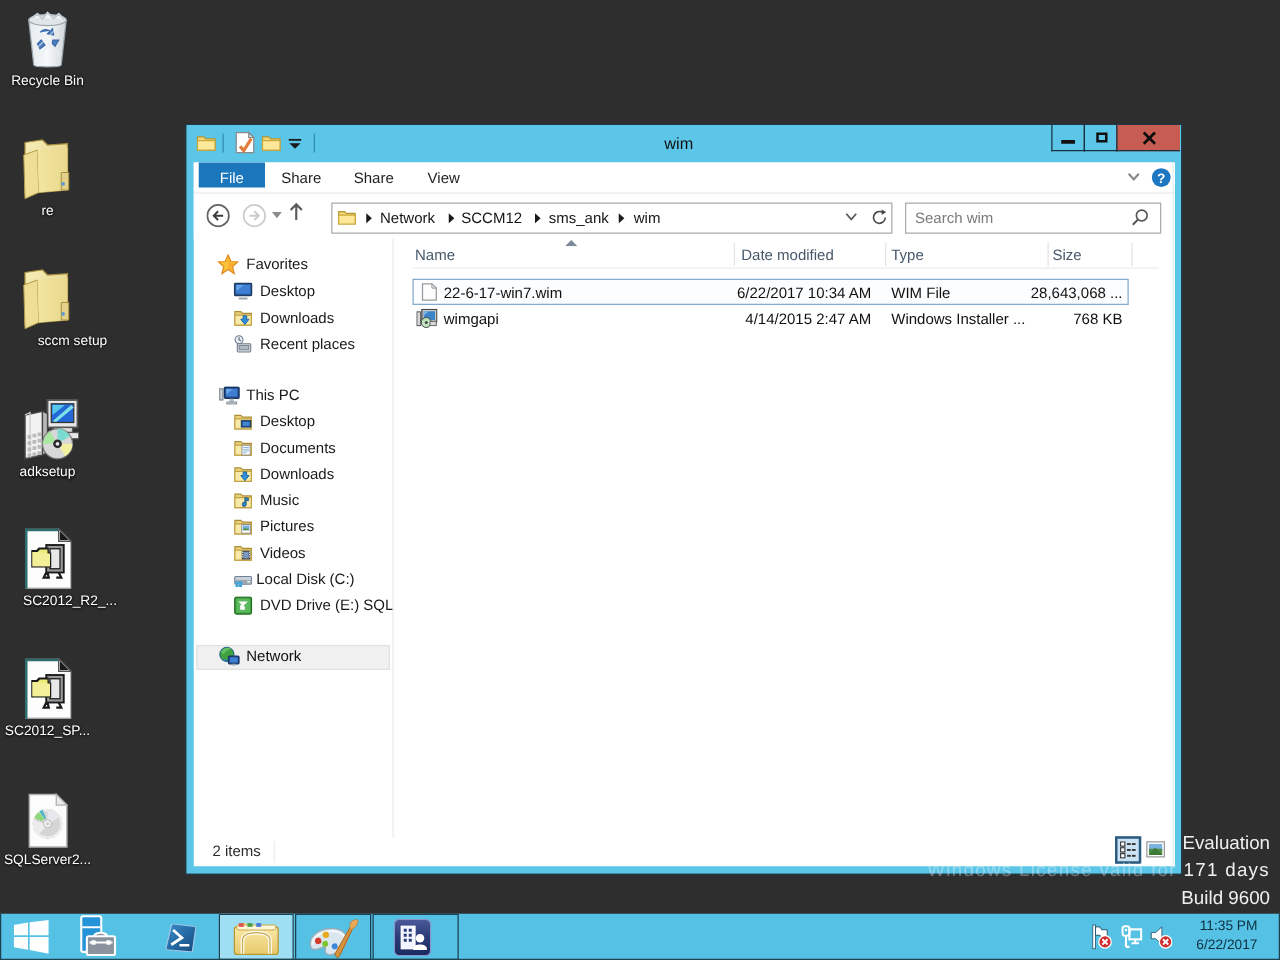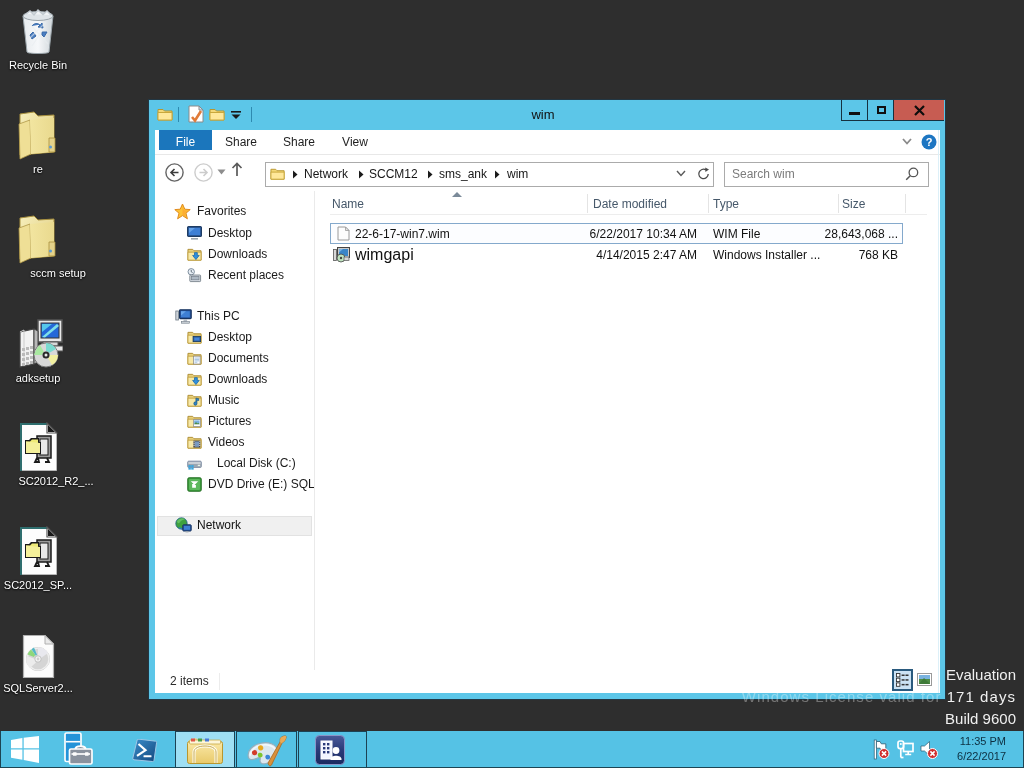--- a/index.html
+++ b/index.html
@@ -349,21 +349,21 @@
     <rect x="0.8" y="4" width="14.4" height="6.6" rx="1" fill="#c9cfd6" stroke="#70809a" stroke-width="1"></rect>
     <path d="M0.8 7 L15.2 7 L15.2 10.6 L0.8 10.6 Z" fill="#9ba6b2"></path>
     <rect x="11.5" y="7.8" width="2.4" height="1.4" fill="#e8f4e8"></rect>
     <g transform="translate(1.5,8.2)">
       <rect width="2.6" height="2.2" fill="#39a5dd"></rect>
         <rect x="3" width="2.6" height="2.2" fill="#39a5dd"></rect>
       <rect y="2.6" width="2.6" height="2.2" fill="#39a5dd"></rect>
         <rect x="3" y="2.6" width="2.6" height="2.2" fill="#39a5dd"></rect>
     </g>
   </svg>
-  <div class="txt" style="left:68px;top:356px;font-size:12px;line-height:15px;color:#1a1a1a;">Local Disk (C:)</div>
+  <div class="txt" style="left:56px;top:356px;font-size:12px;line-height:15px;color:#1a1a1a;">Local Disk (C:)</div>
 
   <svg class="abs" style="left:38px;top:377px" width="15" height="15" viewBox="0 0 16 16">
     <rect x="0.8" y="0.8" width="14.4" height="14.4" rx="1.5" fill="#3f9e3f" stroke="#1f6b1f" stroke-width="1"></rect>
     <rect x="2.2" y="2.2" width="11.6" height="11.6" rx="1" fill="#5cb85c"></rect>
     <path d="M4 11.5 L8 7.5 L6.5 7.5 L6.5 4.5 L10.5 4.5 L10.5 8.5 L9 8.5 L12 11.5 Z" fill="#fff" transform="rotate(180 8 8)"></path>
   </svg>
   <div class="txt" style="left:59px;top:377px;width:106px;overflow:hidden;font-size:12px;line-height:15px;color:#1a1a1a;">DVD Drive (E:) SQLSe</div>
 
   <div class="abs" style="left:8px;top:416px;width:155px;height:20px;background:#f0f0f0;border:1px solid #e2e2e2;box-sizing:border-box;"></div>
   <svg class="abs" style="left:26px;top:417px" width="17" height="17" viewBox="0 0 17 17">
@@ -401,21 +401,21 @@
 
   <svg class="abs" style="left:184px;top:147px" width="17" height="16" viewBox="0 0 17 16">
     <rect x="0.5" y="2.5" width="3" height="11" fill="#d8d8d8" stroke="#555" stroke-width="0.8"></rect>
     <rect x="4.5" y="0.5" width="12" height="10" fill="#c9c9c9" stroke="#444" stroke-width="1"></rect>
     <rect x="6" y="2" width="9" height="7" fill="#3a85c8"></rect>
     <path d="M6 2 L10 2 L6 5.5 Z" fill="#7ab4e4"></path>
     <circle cx="8" cy="11" r="4" fill="#bfe3bf" stroke="#444" stroke-width="0.8"></circle>
     <circle cx="8" cy="11" r="1.2" fill="#444"></circle>
     <rect x="11" y="10" width="5" height="3.5" fill="#d8d8d8" stroke="#555" stroke-width="0.7"></rect>
   </svg>
-  <div class="txt" style="left:206px;top:147px;font-size:16px;line-height:16px;color:#111;">wimgapi</div>
+  <div class="txt" style="left:206px;top:147px;font-size:12px;line-height:16px;color:#111;">wimgapi</div>
   <div class="txt" style="left:408px;top:147px;width:140px;text-align:right;font-size:12px;line-height:16px;color:#111;">4/14/2015 2:47 AM</div>
   <div class="txt" style="left:564px;top:147px;font-size:12px;line-height:16px;color:#111;">Windows Installer ...</div>
   <div class="txt" style="left:629px;top:147px;width:120px;text-align:right;font-size:12px;line-height:16px;color:#111;">768 KB</div>
 
   <div class="abs" style="left:789px;top:30px;width:1px;height:563px;background:#ddf0f8;"></div>
 
   <div class="txt" style="left:21px;top:574px;font-size:12px;color:#2b2b2b;">2 items</div>
   <div class="abs" style="left:70px;top:573px;width:1px;height:17px;background:#ececec;"></div>
 
   <div class="abs" style="left:743px;top:569px;width:21px;height:22px;background:#cbe2f4;border:2px solid #2a5a7e;box-sizing:border-box;">

